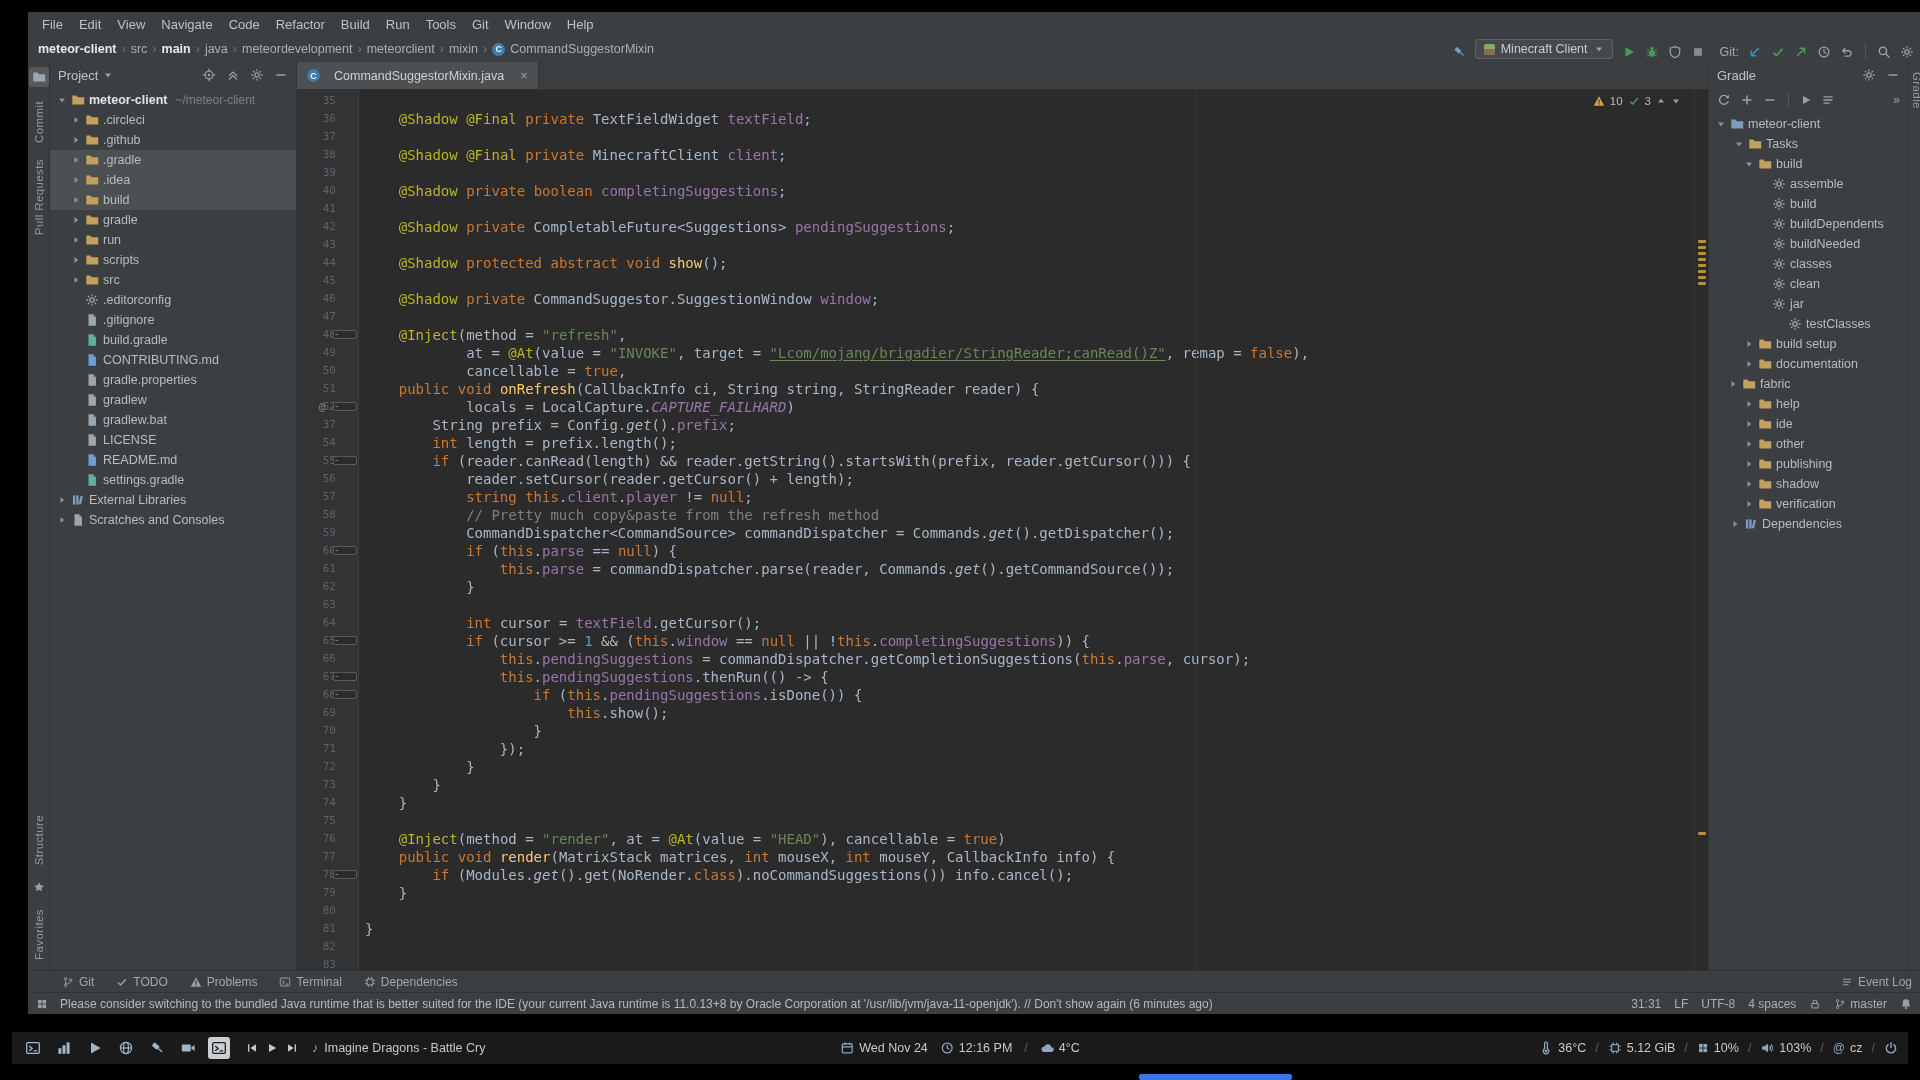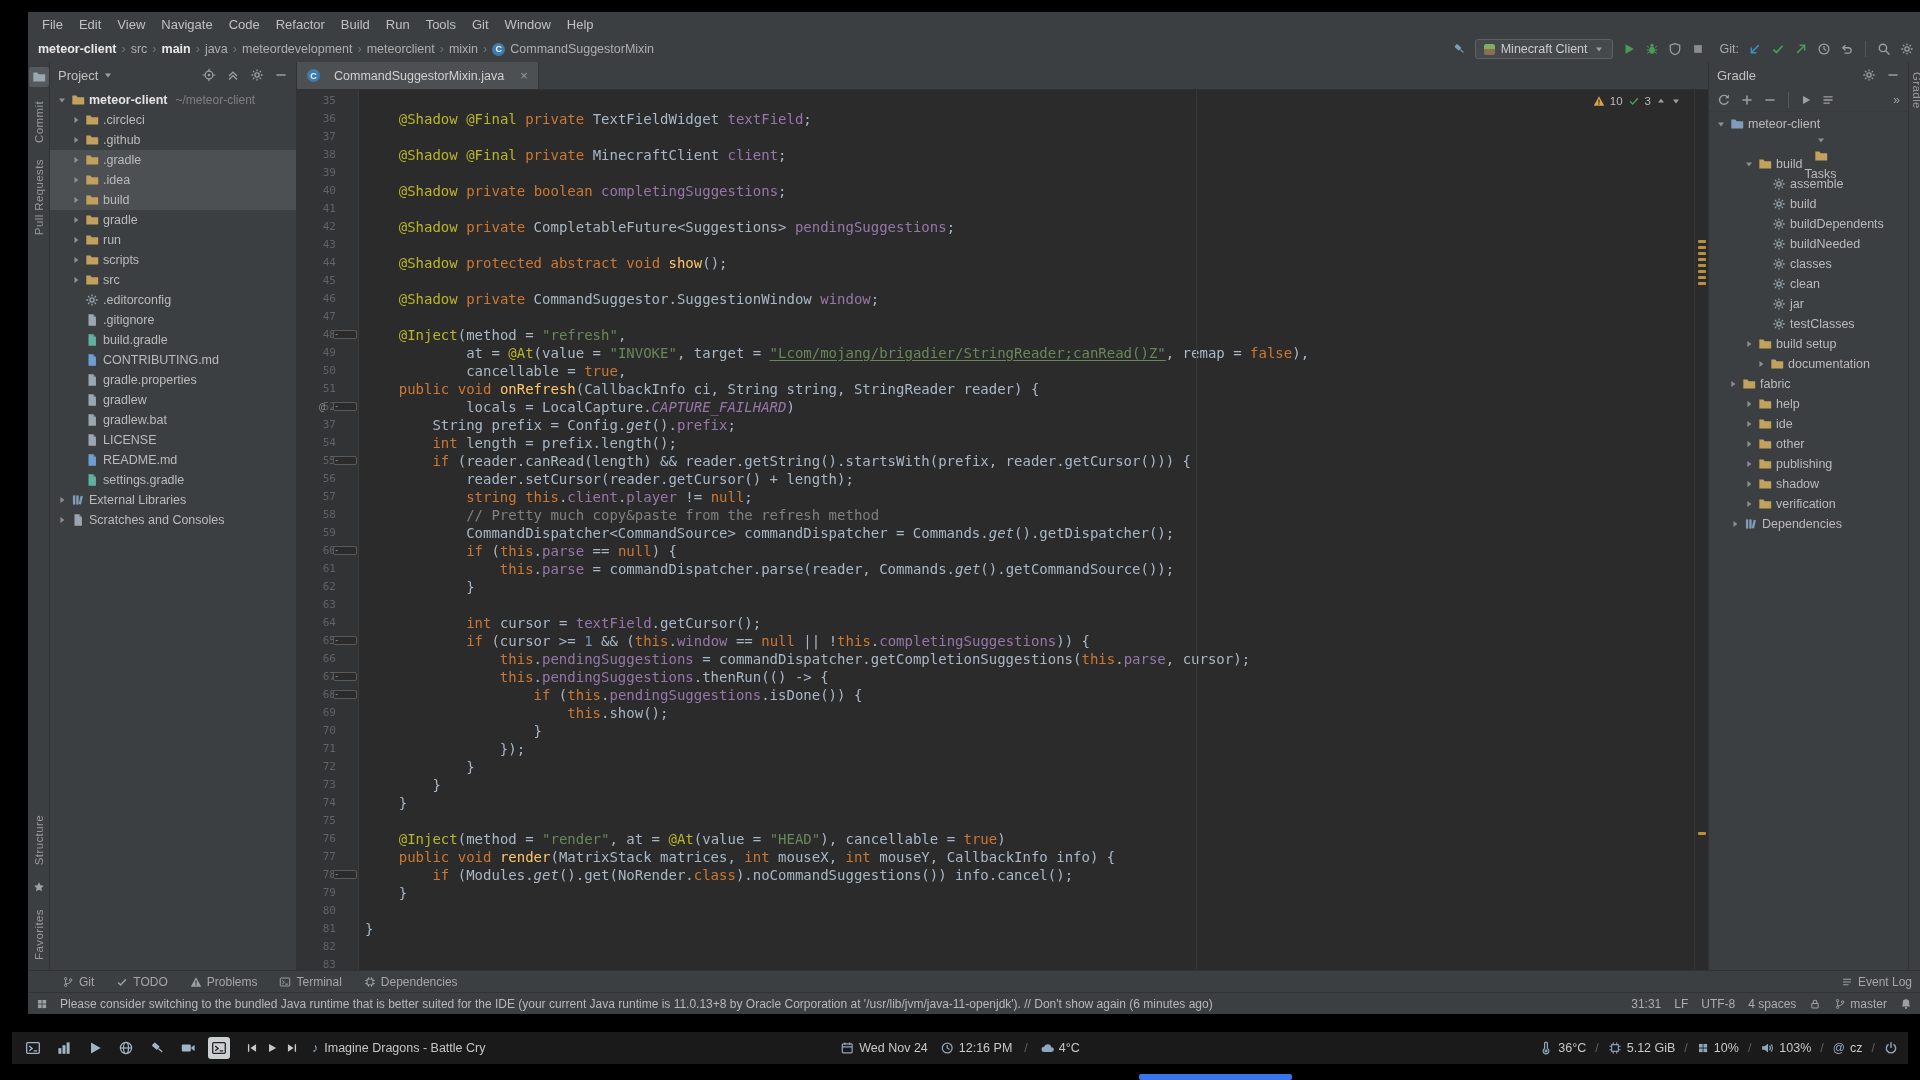--- a/index.html
+++ b/index.html
@@ -18,21 +18,21 @@
 
 .ide{position:absolute;left:28px;top:12px;width:1896px;height:1002px;background:#3c3f41;
      display:flex;flex-direction:column;font-size:13px}
 .menubar{height:24px;flex:none;display:flex;align-items:center;padding:0 6px}
 .menu-item{padding:3px 8px;color:#c0c0c0;font-size:13px}
 .navbar{height:26px;flex:none;display:flex;align-items:center;padding:0 10px;gap:8px}
 .breadcrumbs{display:flex;align-items:center;gap:5px;font-size:12.5px;color:#aeaeae;min-width:0;white-space:nowrap}
 .crumb{display:flex;align-items:center;gap:5px}
 .crumb.bold{color:#e8e8e8;font-weight:bold}
 .crumb-sep::before{content:"›";color:#777}
-.nav-actions{margin-left:auto;display:flex;align-items:center;gap:9px}
+.nav-actions{margin-left:auto;display:flex;align-items:flex-end;gap:9px}
 .chip{display:flex;align-items:center;gap:6px;background:#45494b;border:1px solid #5e6163;border-radius:3px;
       padding:2px 8px;font-size:12.5px;color:#ccc;white-space:nowrap}
 .mc-icon{width:11px;height:11px;border-radius:2px;background:linear-gradient(#7fae67 0 45%,#8a6f4e 45% 100%)}
 .git-label{color:#aaa;font-size:12.5px;margin-left:6px}
 .vdiv{width:1px;height:16px;background:#55585a;margin:0 2px}
 .class-badge{width:13px;height:13px;border-radius:50%;background:#3f7cac;color:#e8f2fa;font-size:9px;font-weight:bold;
              display:inline-flex;align-items:center;justify-content:center;flex:none}
 .class-badge::before{content:"C"}
 
 .main{flex:1;display:flex;min-height:0}
@@ -972,21 +972,21 @@
             <span class="chev">
               <svg class="ic ic10 c-chev">
                 <use href="#sym-chev-d"></use>
               </svg>
             </span>
             <svg class="ic ic14 c-blue">
               <use href="#sym-folder"></use>
             </svg>
             <span class="tree-label">meteor-client</span>
           </div>
-          <div class="tree-row" style="padding-left: 24px; flex-direction: column;">
+          <div class="tree-row" style="padding-left: 24px;">
             <span class="chev">
               <svg class="ic ic10 c-chev">
                 <use href="#sym-chev-d"></use>
               </svg>
             </span>
             <svg class="ic ic14 c-folder">
               <use href="#sym-folder"></use>
             </svg>
             <span class="tree-label">Tasks</span>
           </div>
@@ -1043,39 +1043,39 @@
             </svg>
             <span class="tree-label">clean</span>
           </div>
           <div class="tree-row" style="padding-left: 48px;">
             <span class="chev"></span>
             <svg class="ic ic14 c-gray">
               <use href="#sym-gear"></use>
             </svg>
             <span class="tree-label">jar</span>
           </div>
-          <div class="tree-row" style="padding-left: 48px;">
+          <div class="tree-row" style="padding-left: 64px;">
             <span class="chev"></span>
             <svg class="ic ic14 c-gray">
               <use href="#sym-gear"></use>
             </svg>
             <span class="tree-label">testClasses</span>
           </div>
           <div class="tree-row" style="padding-left: 34px;">
             <span class="chev">
               <svg class="ic ic10 c-chev">
                 <use href="#sym-chev-r"></use>
               </svg>
             </span>
             <svg class="ic ic14 c-folder">
               <use href="#sym-folder"></use>
             </svg>
             <span class="tree-label">build setup</span>
           </div>
-          <div class="tree-row" style="padding-left: 46px;">
+          <div class="tree-row" style="padding-left: 34px;">
             <span class="chev">
               <svg class="ic ic10 c-chev">
                 <use href="#sym-chev-r"></use>
               </svg>
             </span>
             <svg class="ic ic14 c-folder">
               <use href="#sym-folder"></use>
             </svg>
             <span class="tree-label">documentation</span>
           </div>

